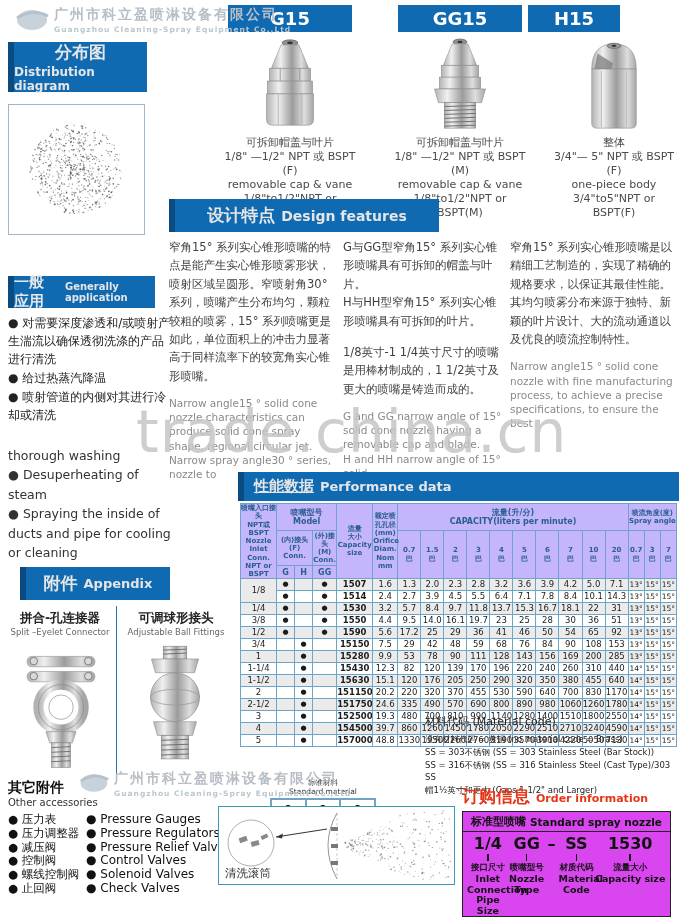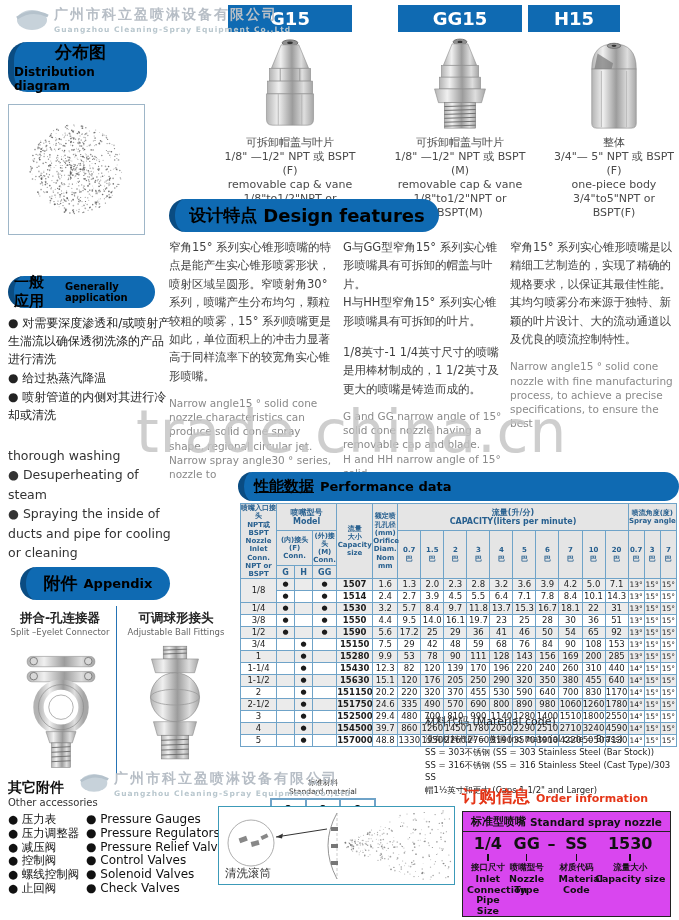--- a/index.html
+++ b/index.html
@@ -9,33 +9,33 @@
   
   .wm-co { position:absolute; display:flex; align-items:flex-start; gap:4px; z-index:40; pointer-events:none; }
   .wm-top { left:14px; top:6px; }
   .wm-bottom { left:78px; top:770px; }
   .wm-co .txts { display:flex; flex-direction:column; }
   .wm-zh { font-size:14px; font-weight:bold; letter-spacing:2px; color:#b7bec6; }
   .wm-en { font-size:7.5px; font-weight:bold; letter-spacing:1px; color:#b9c7ce; margin-top:1px; }
   .wm-center { position:absolute; left:136px; top:398px; font-size:58px; color:#c6c6c6; opacity:.85; letter-spacing:1px; z-index:60; pointer-events:none; white-space:nowrap; }
 
   
-  .sec-hdr { position:absolute; background:#0f6ab2; border-left:6px solid #0a4c82; color:#000000;
-             display:flex; align-items:center; justify-content:center; gap:6px;border-radius:19px; }
+  .sec-hdr { position:absolute; background:#0f6ab2; border-left:6px solid #0a4c82; color:#e5e5e5;
+             display:flex; align-items:center; justify-content:center; gap:6px; }
   .sec-hdr .zh { font-weight:bold; }
   .sec-hdr .en { font-weight:bold; }
   .hdr-dist { left:8px; top:42px; width:139px; height:50px; flex-direction:column; gap:1px; }
   .hdr-dist .zh { font-size:17px; }
   .hdr-dist .en { font-size:12px; }
   .hdr-app { left:8px; top:276px; width:147px; height:32px; }
   .hdr-app .zh { font-size:15px; }
   .hdr-app .en { font-size:10px; }
   .hdr-design { left:169px; top:199px; width:270px; height:33px; }
   .hdr-design .zh { font-size:17px; }
-  .hdr-design .en { font-size:18px; }
+  .hdr-design .en { font-size:14px; }
   .hdr-appendix { left:20px; top:567px; width:150px; height:33px; }
   .hdr-appendix .zh { font-size:17px; }
   .hdr-appendix .en { font-size:13px; }
   .hdr-perf { left:238px; top:472px; width:441px; height:29px; justify-content:flex-start; padding-left:10px; }
   .hdr-perf .zh { font-size:15px;text-decoration:underline; }
   .hdr-perf .en { font-size:13px; }
 
   
   .prod-hdr { position:absolute; top:5px; height:27px; background:#0f6ab2; color:#fff;
               font-size:18px; font-weight:bold; display:flex; align-items:center; justify-content:center; }
@@ -66,21 +66,21 @@
   .fit-label .zh { font-size:12.5px; font-weight:bold; color:#222; }
   .fit-label .en { font-size:8.5px; color:#666; }
   .fl1 { left:6px; width:108px; } .fl2 { left:120px; width:112px; }
   .fit-divider { position:absolute; left:116px; top:606px; width:1px; height:168px; background:#2573b5; }
   .fit-svg { position:absolute; }
   .fs1 { left:14px; top:648px; } .fs2 { left:126px; top:642px; }
 
   
   .perf { position:absolute; left:240px; top:503px; width:437px; border-collapse:collapse; table-layout:fixed; }
   .perf th, .perf td { border:1px solid #6fa3c8; text-align:center; vertical-align:middle; padding:0; }
-  .perf th { font-size:7px; line-height:1.18; color:#28608f; font-weight:bold; white-space:pre-line; background:#e5e5e5; }
+  .perf th { font-size:7px; line-height:1.18; color:#28608f; font-weight:bold; white-space:pre-line; background:#c4b5fd; }
   .perf td { font-size:8.5px; height:11px; line-height:11px; color:#1c1c1c; white-space:nowrap; overflow:hidden; }
   .perf tbody tr:nth-child(odd) td { background:#ebebeb; }
   .perf .c-code { font-weight:bold; }
   .perf .c-dot { font-size:7px; }
   .perf .c-ang { font-size:7.5px; }
   .perf .gl { font-size:8px; }
 
   
   .material { position:absolute; left:240px; top:714px; width:437px; height:64px; }
   .mat-grid-wrap { position:absolute; left:30px; top:18px; width:106px; text-align:center;margin-top:46px; }
@@ -1362,21 +1362,21 @@
           <td class="c-ang">14°</td>
           <td class="c-ang">15°</td>
           <td class="c-ang">15°</td>
         </tr>
         <tr style="height: 11px;">
           <td class="c-inlet">3</td>
           <td class="c-dot"></td>
           <td class="c-dot">●</td>
           <td class="c-dot"></td>
           <td class="c-code">152500</td>
-          <td>29.4</td>
+          <td>19.3</td>
           <td>480</td>
           <td>700</td>
           <td>810</td>
           <td>990</td>
           <td>1140</td>
           <td>1280</td>
           <td>1400</td>
           <td>1510</td>
           <td>1800</td>
           <td>2550</td>

